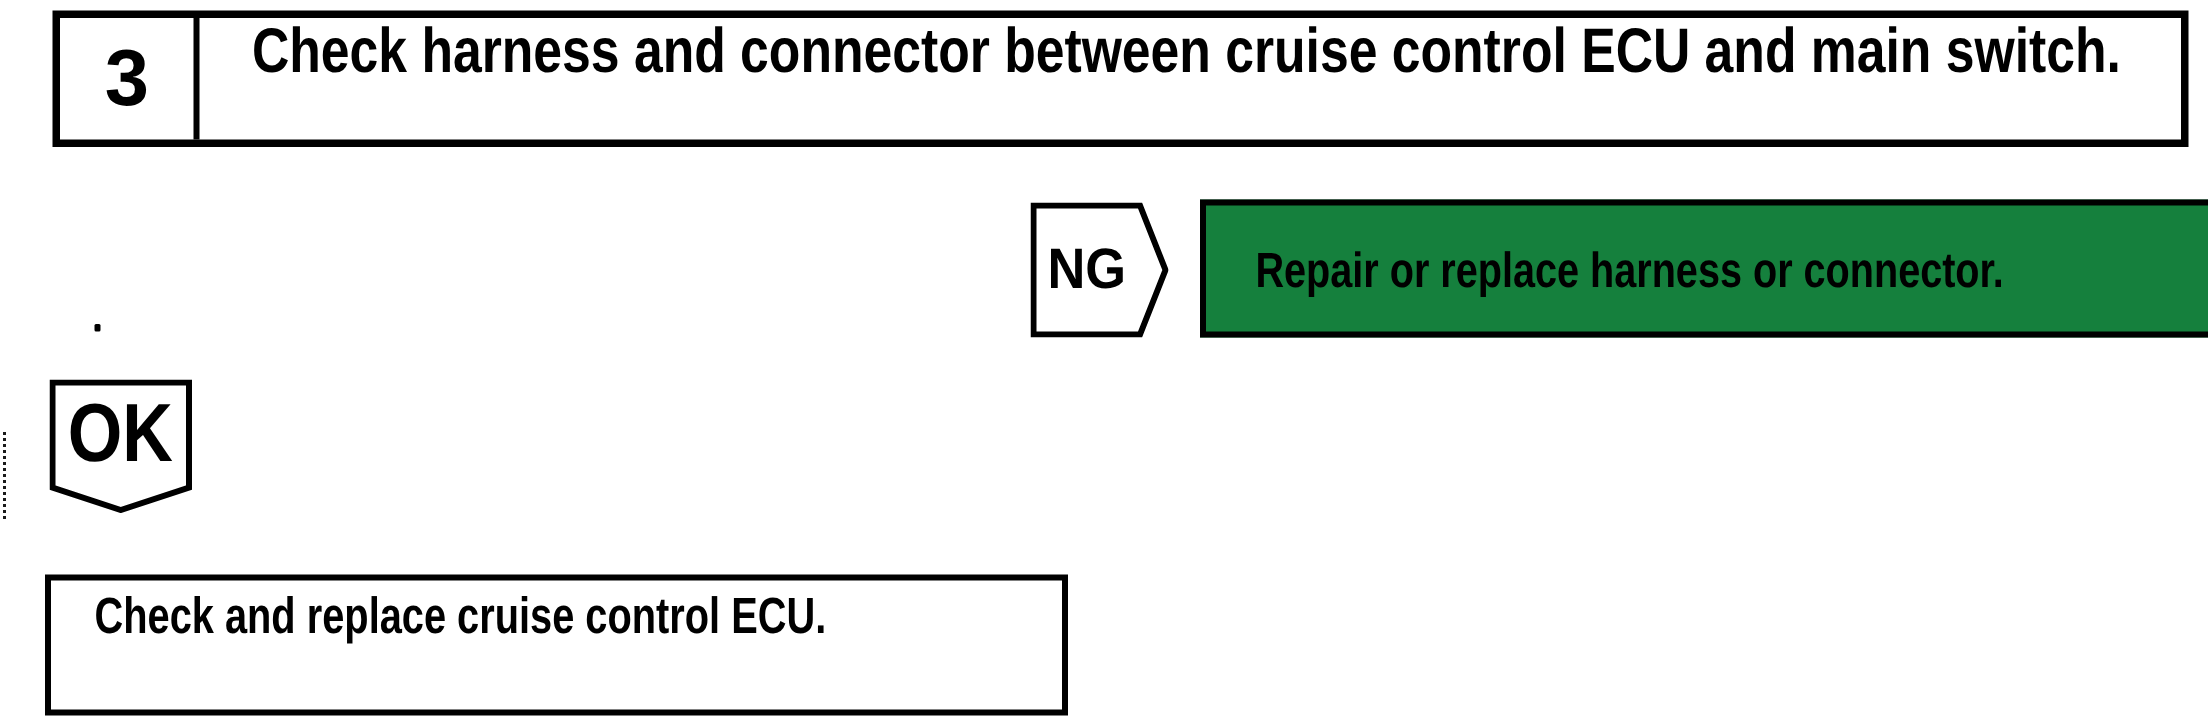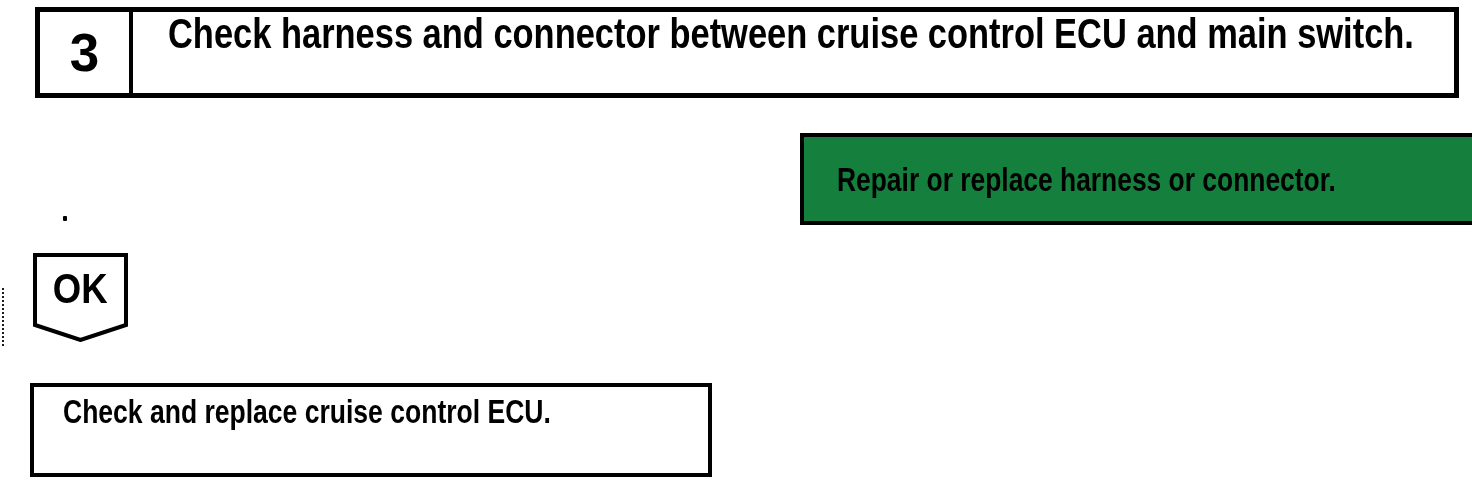--- a/index.html
+++ b/index.html
@@ -42,21 +42,21 @@
     border:4px solid #000;background:#15803d;
     display:flex;align-items:center;padding-left:33px;overflow:hidden;
   }
   .repair-text{font-size:33px;line-height:33px;transform:scaleX(0.80);}
 
   
   .ok-pentagon{position:absolute;left:33px;top:253px;width:95px;height:89px;}
   .ok-pentagon svg{position:absolute;left:0;top:0;width:100%;height:100%;display:block;}
   .ok-label{
     position:absolute;left:0;top:14px;width:95px;text-align:center;
-    font-size:43px;line-height:43px;
+    font-size:55px;line-height:43px;
   }
   .ok-label span{display:inline-block;transform:scaleX(0.85);}
 
   
   .bottom-box{
     position:absolute;left:30px;top:383px;width:682px;height:94px;
     border:4px solid #000;background:#fff;
     padding:7px 0 0 29px;overflow:hidden;
   }
   .bottom-text{font-size:34px;line-height:34px;transform:scaleX(0.78);transform-origin:0 0;}
@@ -78,20 +78,28 @@
 
   <div class="step-box">
     <div class="step-number-cell">
       <span class="step-number">3</span>
     </div>
     <div class="step-text-cell">
       <span class="cond step-instruction">Check harness and connector between cruise control ECU and main switch.</span>
     </div>
   </div>
 
+  <div class="ng-pentagon">
+    <svg viewBox="0 0 92 90" preserveAspectRatio="none">
+      <polygon points="2,2 73,2 90,45 73,88 2,88" fill="#ffffff" stroke="#000000" stroke-width="4" stroke-linejoin="miter"></polygon>
+    </svg>
+    <div class="ng-label">
+      <span>NG</span>
+    </div>
+  </div>
 
   <div class="repair-box">
     <span class="cond repair-text">Repair or replace harness or connector.</span>
   </div>
 
   <div class="ok-pentagon">
     <svg viewBox="0 0 95 89" preserveAspectRatio="none">
       <polygon points="2,2 93,2 93,72 47.5,87 2,72" fill="#ffffff" stroke="#000000" stroke-width="4" stroke-linejoin="miter"></polygon>
     </svg>
     <div class="ok-label">

